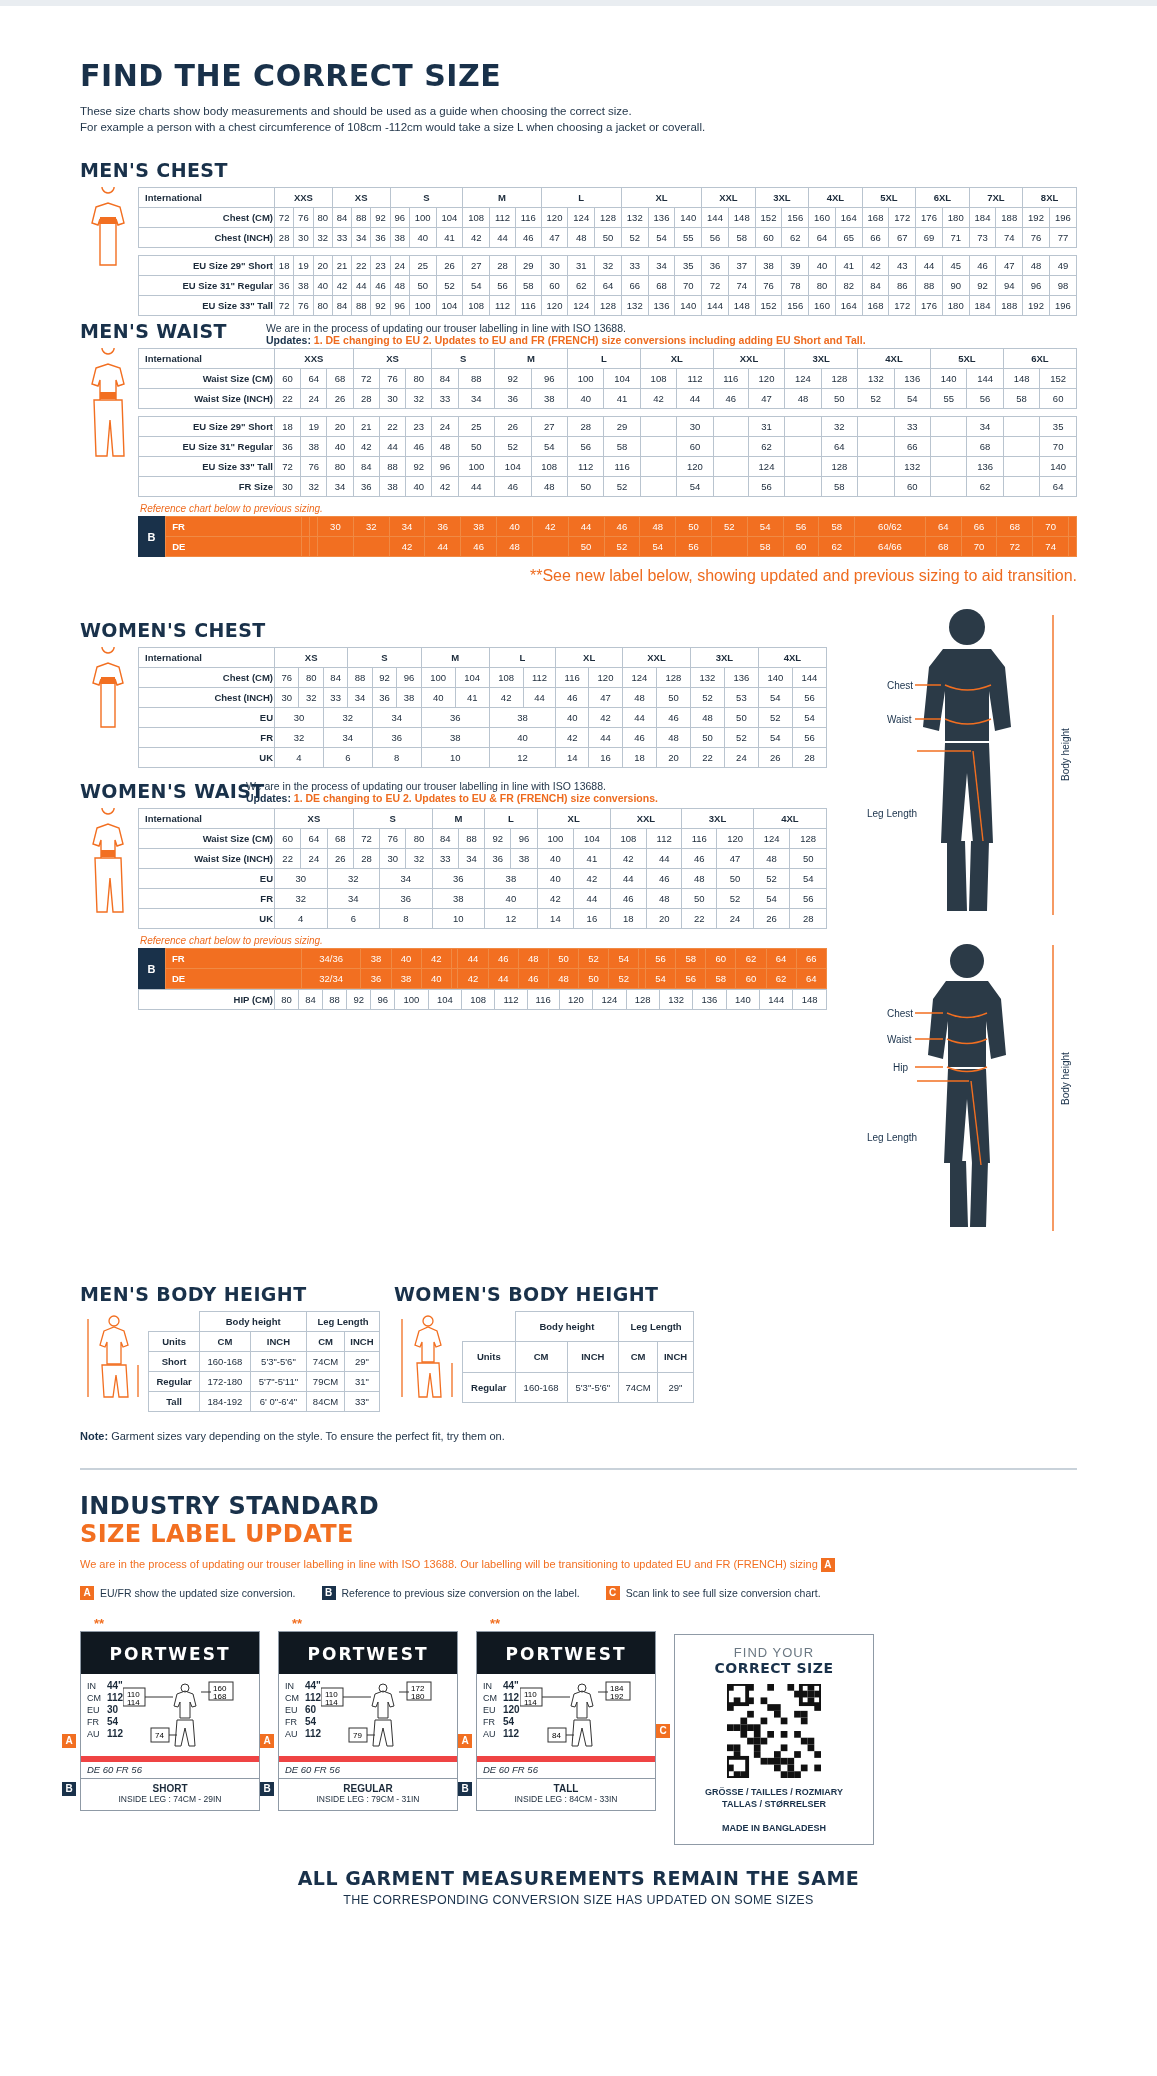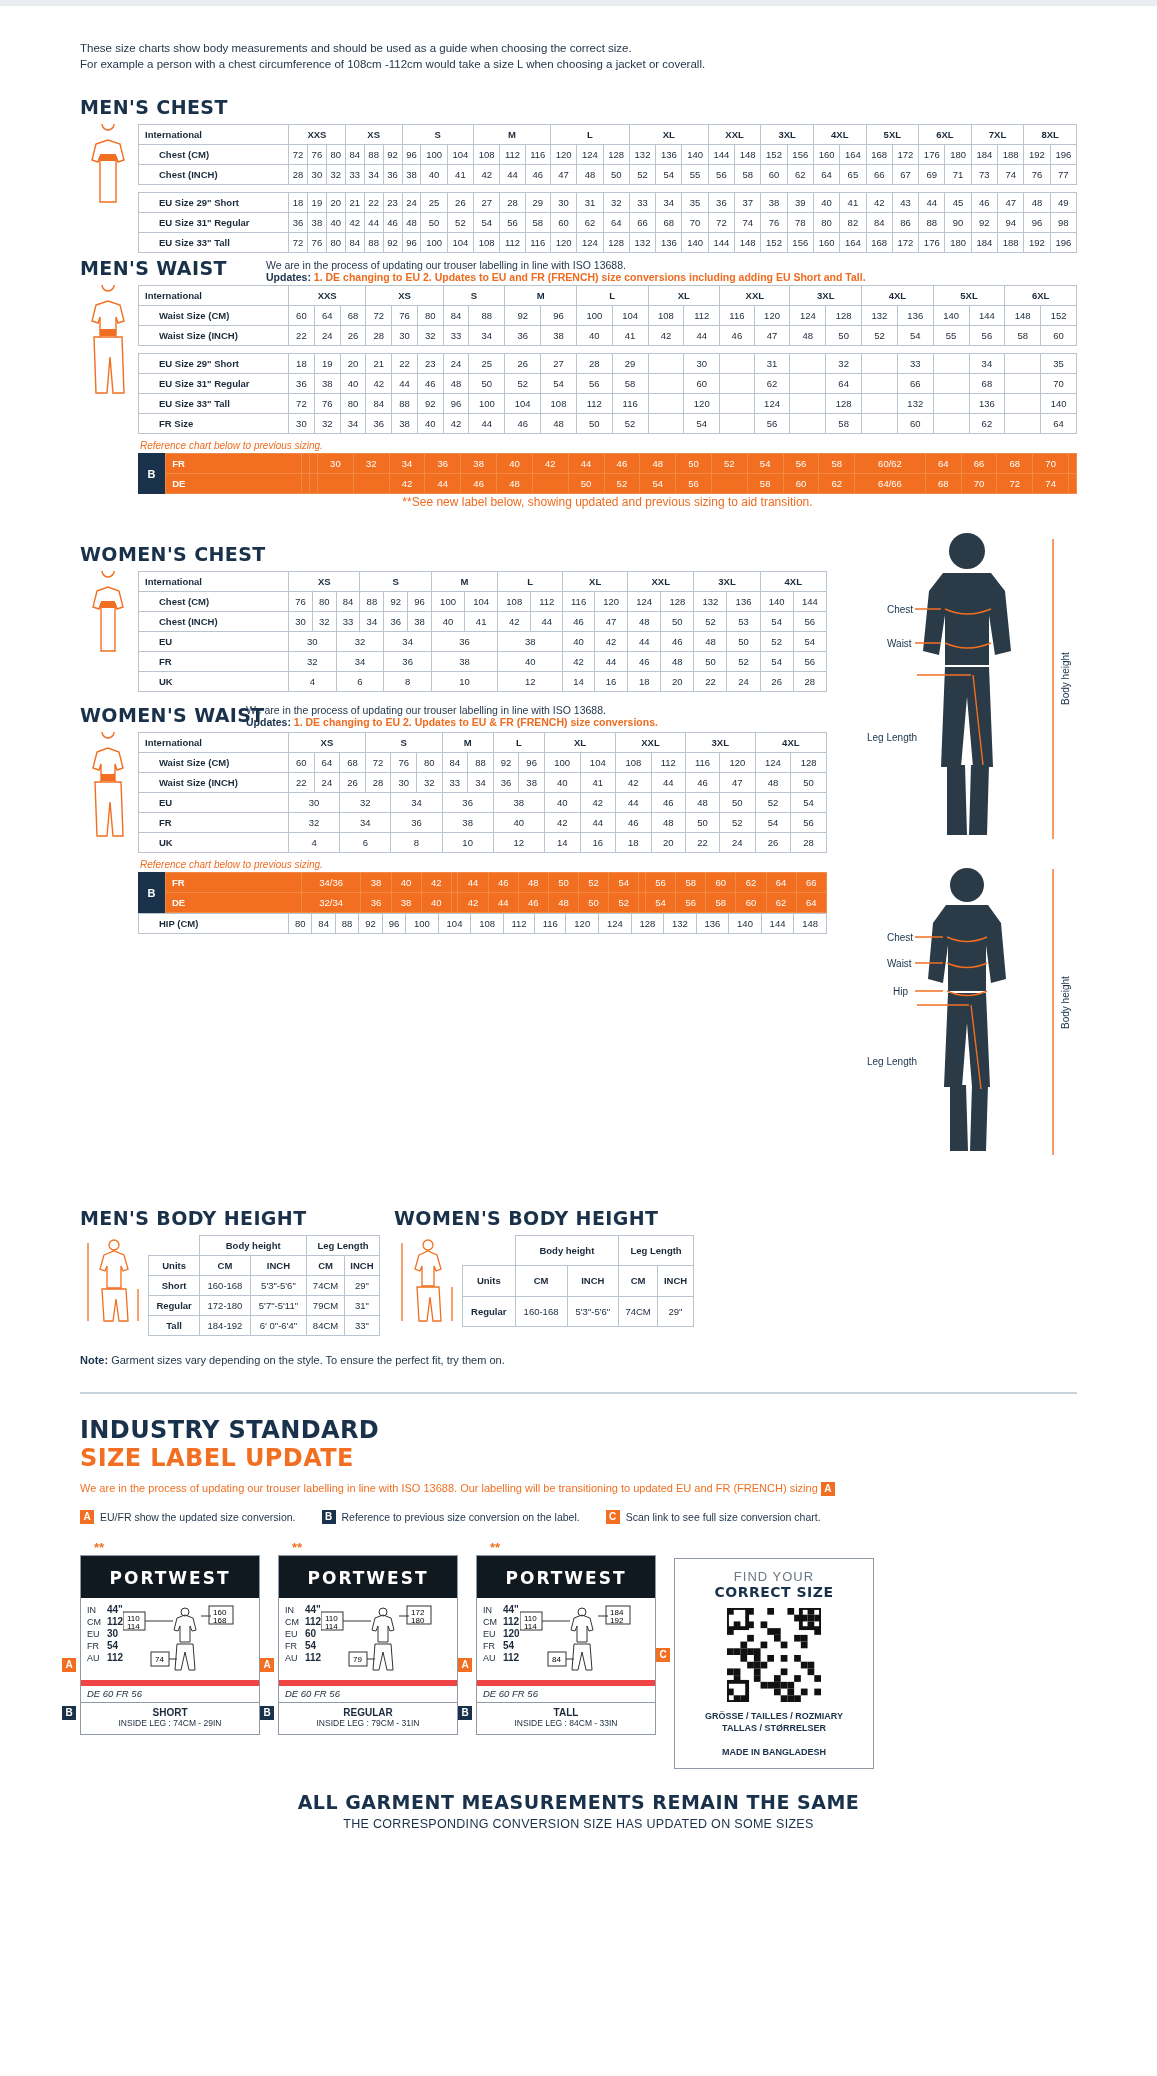--- a/index.html
+++ b/index.html
@@ -7,28 +7,28 @@
   .page{width:1157px;min-height:2076px;position:relative;box-sizing:border-box;padding:40px 80px 30px 80px;}
   .rule-top{position:absolute;left:0;top:0;width:100%;height:6px;background:#e9edf1;}
   h1.title{font-size:30px;letter-spacing:.5px;color:#19314a;font-weight:bold;margin:18px 0 10px 0;font-family:"DejaVu Sans",sans-serif;}
   .intro{font-size:11.5px;line-height:16px;color:#24384c;margin-bottom:24px;}
   .sec-title{font-size:19px;font-weight:bold;color:#19314a;letter-spacing:.4px;margin:18px 0 6px 0;font-family:"DejaVu Sans",sans-serif;}
   .flexrow{display:flex;align-items:flex-start;}
   .figcol{width:58px;flex:none;}
   .tblcol{flex:1;}
   table.size{border-collapse:collapse;width:100%;font-size:9.5px;}
   table.size th,table.size td{border:1px solid #b9c4cf;text-align:center;padding:2px 1px;height:15px;line-height:13px;color:#1b2a3a;}
-  table.size td.lbl{text-align:left;padding-left:20px;font-weight:bold;white-space:nowrap;width:128px;}
+  table.size td.lbl{text-align:right;padding-left:6px;font-weight:bold;white-space:nowrap;width:128px;}
   table.size th.lbl{text-align:left;padding-left:6px;font-weight:bold;width:128px;}
   table.size th{font-weight:bold;}
   tr.gap td{border:none;height:7px;padding:0;}
   .note{font-size:10.5px;color:#24384c;margin:6px 0 2px 0;}
   .note b{color:#19314a;}
   .note .or{color:#ee6b1f;font-weight:bold;}
-  .orange-note{color:#ee6b1f;font-size:12px;text-align:center;margin-top:1px;}
+  .orange-note{color:#ee6b1f;font-size:16px;text-align:right;margin-top:10px;}
   .italic-ref{font-style:italic;font-size:10px;color:#ee6b1f;margin:6px 0 2px 2px;}
   table.orange{border-collapse:collapse;width:100%;font-size:9.5px;}
   table.orange td{border:1px solid #f08a44;background:#f26f21;color:#fff;text-align:center;height:15px;line-height:13px;padding:2px 1px;}
   table.orange td.lbl{text-align:left;padding-left:6px;font-weight:bold;width:128px;}
   .bbadge{width:28px;background:#19314a;color:#fff;font-weight:bold;font-size:11px;text-align:center;display:flex;align-items:center;justify-content:center;}
   .bwrap{display:flex;}
   .two-col{display:flex;gap:14px;}
   .body-fig{width:300px;}
   .figsvg{display:block;}
   .note-bottom{font-size:11px;color:#24384c;margin-top:18px;}
@@ -66,20 +66,21 @@
   .footer2{text-align:center;font-size:12.5px;color:#19314a;letter-spacing:.3px;margin-top:4px;}
   .figure-svg{fill:none;stroke:#f26f21;stroke-width:1.4;}
   .bh-table th,.bh-table td{font-size:9.5px;}
 </style>
 </head>
 <body>
 
 <div class="page">
   <div class="rule-top"></div>
 
+  <h1 class="title">FIND THE CORRECT SIZE</h1>
   <div class="intro">
     <div>These size charts show body measurements and should be used as a guide when choosing the correct size.</div>
     <div>For example a person with a chest circumference of 108cm -112cm would take a size L when choosing a jacket or coverall.</div>
   </div>
 
   <div class="sec-title">MEN'S CHEST</div>
   <div class="flexrow">
     <div class="figcol">
       <svg class="figsvg" width="56" height="100" viewBox="0 0 56 100">
         <path class="figure-svg" d="M28 6 a6 6 0 1 1 0.1 0 z M16 20 l12-4 12 4 4 16-6 2-2-6v46h-16v-46l-2 6-6-2z"></path>

